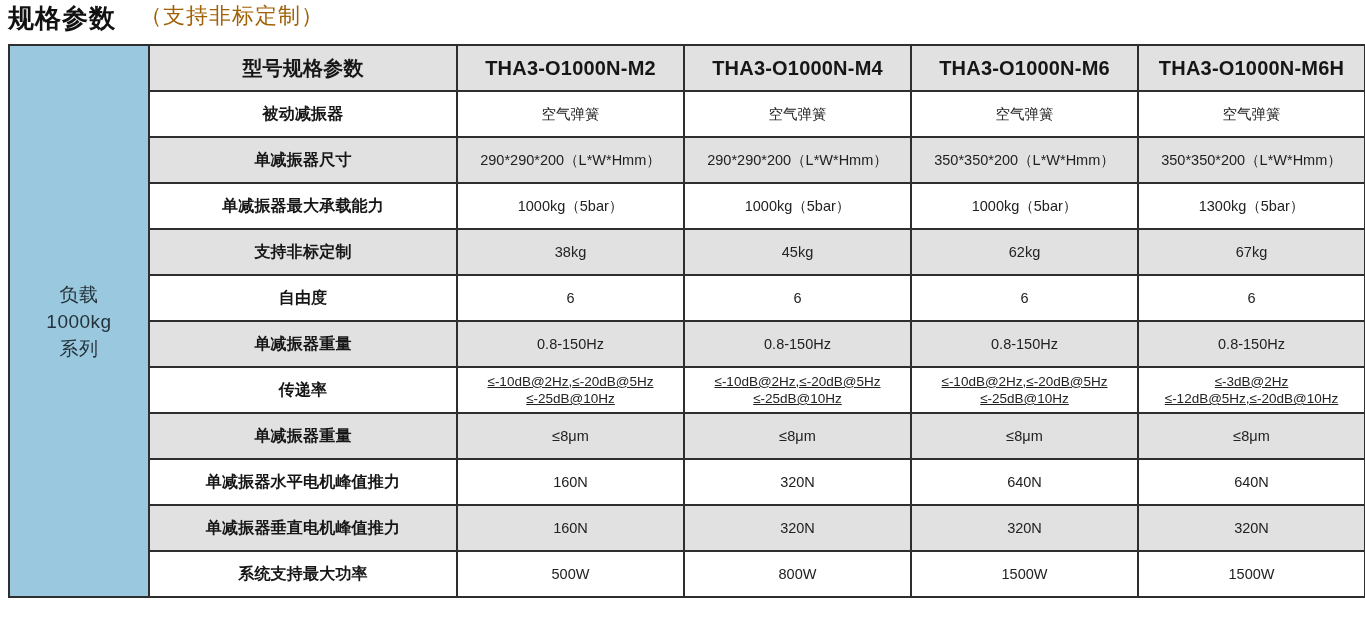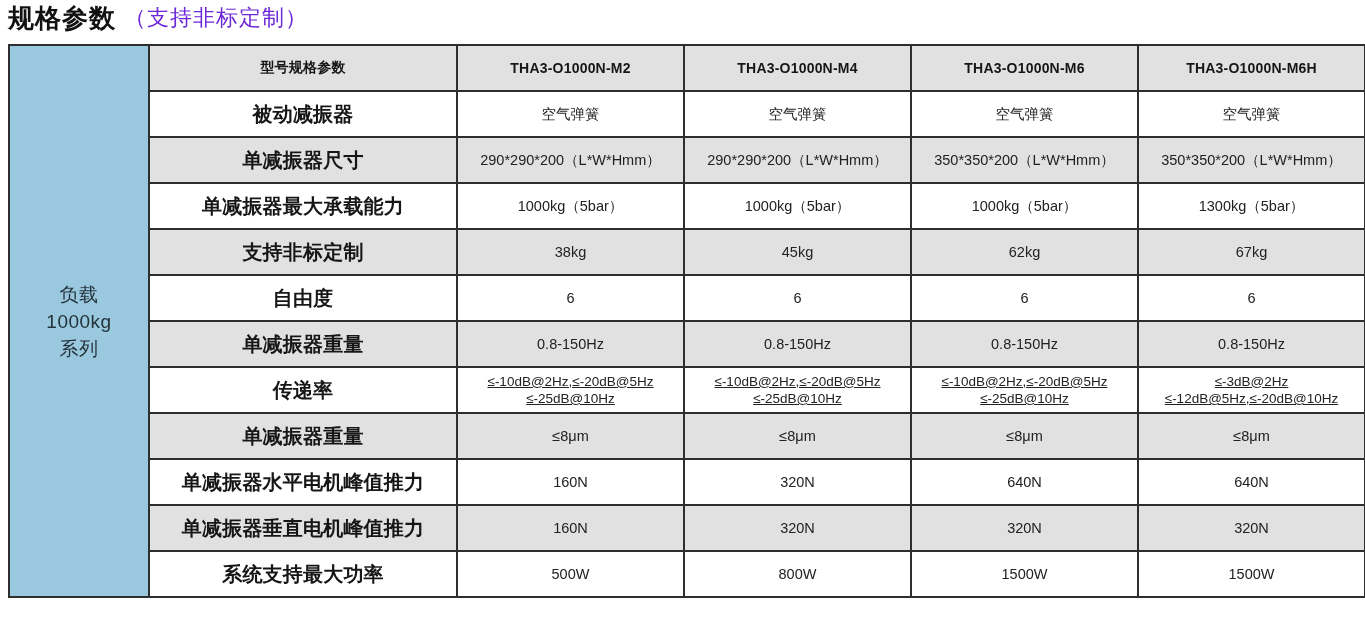--- a/index.html
+++ b/index.html
@@ -3,49 +3,49 @@
 <meta charset="utf-8">
 <style>
   html,body{margin:0;padding:0;background:#fff;}
   body{
     width:1365px;height:624px;overflow:hidden;
     font-family:"Liberation Sans","DejaVu Sans",sans-serif;
     color:#1c1c1c;
   }
   .page{padding:1px 0 0 8px;}
   .title-row{
-    display:flex;align-items:center;gap:8px;
+    display:flex;align-items:flex-start;gap:24px;
     margin:0 0 9px 0;height:34px;
   }
   .title-main{
     font-size:26px;font-weight:800;color:#111;letter-spacing:1px;
   }
   .title-sub{
-    font-size:22px;font-weight:500;color:#6d28d9;letter-spacing:1px;
+    font-size:22px;font-weight:500;color:#a16207;letter-spacing:1px;
   }
   table.spec{
     border-collapse:collapse;table-layout:fixed;
     width:1355px;
     border:2px solid #111;
   }
   table.spec th, table.spec td{
     border:2px solid #2e2e2e;
     height:44px;
     text-align:center;vertical-align:middle;
     padding:0 4px;
     white-space:pre-line;
     background:#ffffff;
     font-size:14.5px;font-weight:400;color:#222;
     overflow:hidden;
   }
   
   table.spec tr:nth-child(odd) th,
   table.spec tr:nth-child(odd) td{background:#e1e1e1;}
-  table.spec th{font-weight:700;color:#161616;font-size:14px;letter-spacing:.2px;}
-  table.spec th.rowlabel{font-size:20px;margin-left:48px;}
+  table.spec th{font-weight:700;color:#161616;font-size:20px;letter-spacing:.2px;}
+  table.spec th.rowlabel{font-size:16px;margin-left:48px;}
   table.spec td.series{
     background:#9ac8de !important;
     font-weight:400;font-size:19px;line-height:27px;color:#24333b;
     letter-spacing:.5px;
   }
   tr.small td{font-size:13.5px;line-height:17.5px;text-decoration:underline;}
 </style>
 </head>
 <body>
 

